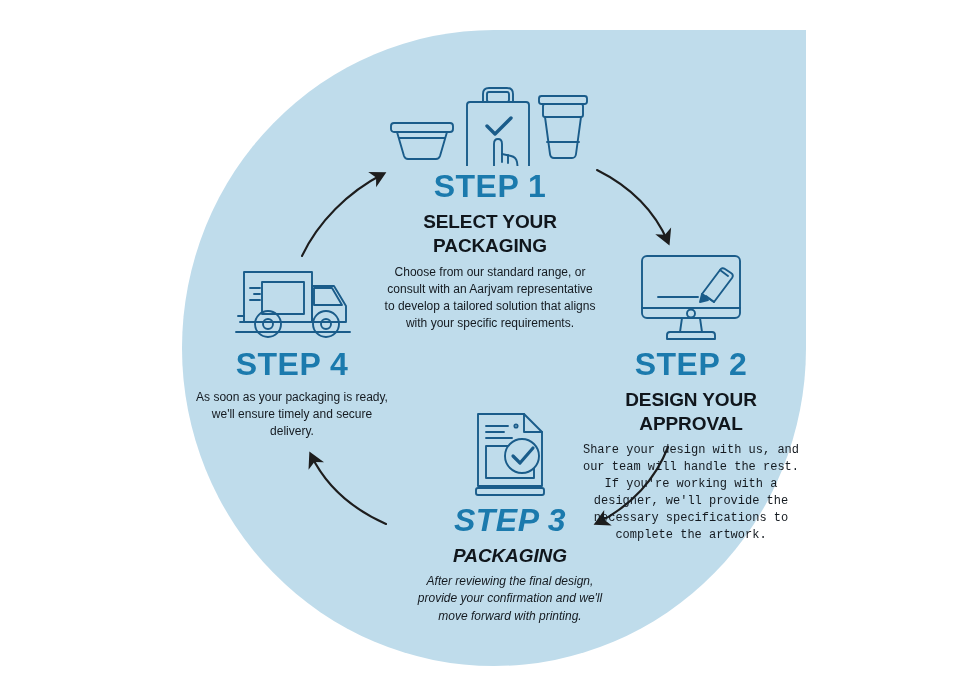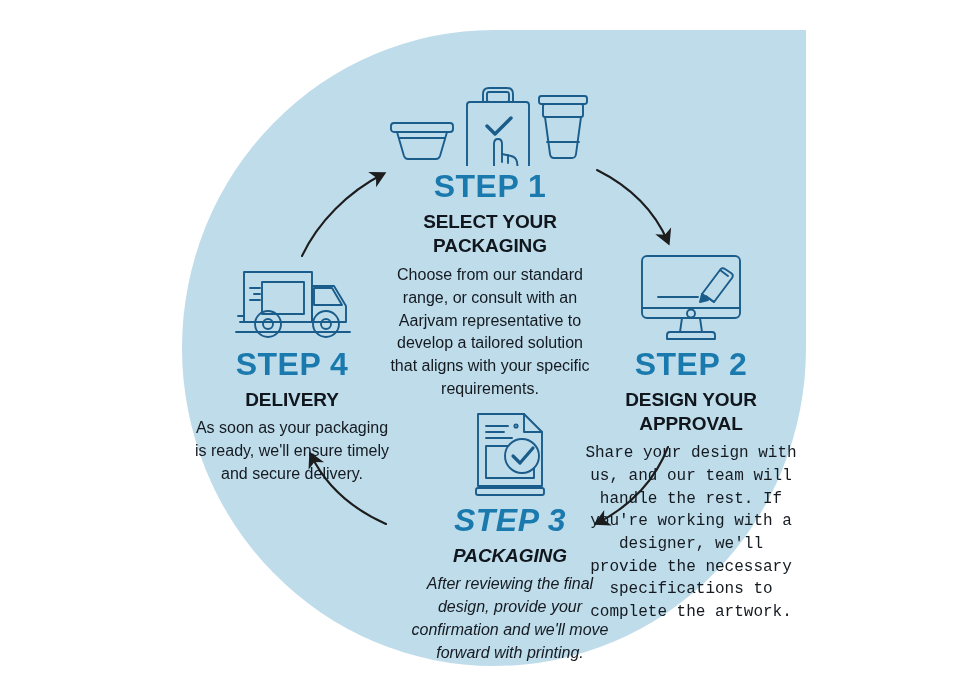--- a/index.html
+++ b/index.html
@@ -62,21 +62,21 @@
   .step-title {
     font-size: 19px;
     font-weight: bold;
     color: #10161c;
     letter-spacing: -0.1px;
     line-height: 1.3;
     margin-top: 4px;
   }
 
   .step-desc {
-    font-size: 16px;
+    font-size: 12px;
     color: #141a20;
     line-height: 1.42;
     margin-top: 5px;
   }
 
   
   #step1 { left: 368px; top: 66px;  width: 244px; }
   #step2 { left: 573px; top: 252px; width: 236px; }
   #step3 { left: 395px; top: 408px; width: 230px; font-style: italic; }
   #step4 { left: 181px; top: 256px; width: 222px; }
@@ -216,17 +216,16 @@
         <path d="M6,76 L120,76"></path>
 
         <circle cx="38" cy="68" r="13"></circle>
         <circle cx="38" cy="68" r="5"></circle>
         <circle cx="96" cy="68" r="13"></circle>
         <circle cx="96" cy="68" r="5"></circle>
       </g>
     </svg>
 
     <div class="step-num">STEP 4</div>
-    <div class="step-title">DELIVERY</div>
     <div class="step-desc">As soon as your packaging is ready, we'll ensure timely and secure delivery.</div>
   </div>
 
 </div>
 
 </body></html>

